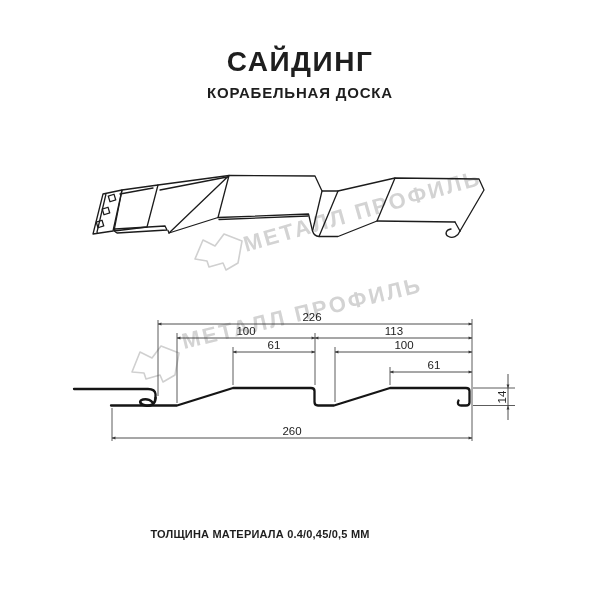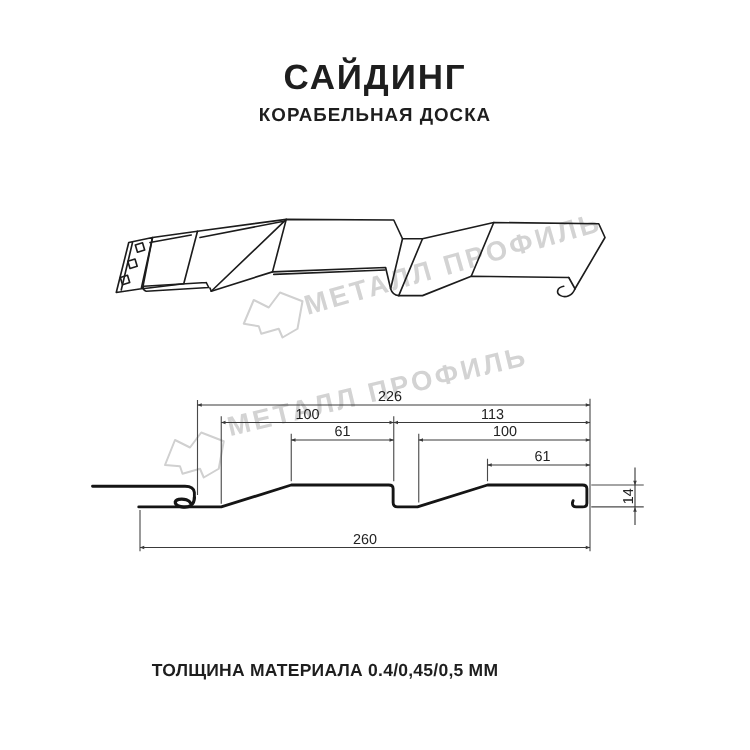--- a/index.html
+++ b/index.html
@@ -3,21 +3,21 @@
 <meta charset="utf-8">
 <style>
   html,body{margin:0;padding:0;background:#fff;}
   .page{position:relative;width:600px;height:600px;background:#ffffff;overflow:hidden;
         font-family:"Liberation Sans",sans-serif;}
   .hdr{position:absolute;left:0;width:600px;text-align:center;color:#1e1e1e;}
   .title{top:46px;font-size:28px;font-weight:700;letter-spacing:1.5px;}
   .subtitle{top:84px;font-size:15px;font-weight:700;letter-spacing:0.8px;}
   .code{top:103px;font-size:11.5px;font-weight:700;letter-spacing:0.4px;}
   .footer{position:absolute;left:0;top:528px;width:520px;text-align:center;
-          font-size:14px;font-weight:700;letter-spacing:0.2px;color:#1e1e1e;}
+          font-size:11px;font-weight:700;letter-spacing:0.2px;color:#1e1e1e;}
   svg.art{position:absolute;left:0;top:0;}
   .wm-text{font-family:"Liberation Sans",sans-serif;font-size:22px;font-weight:700;
            letter-spacing:2.5px;fill:#d3d3d3;}
   .wm-logo{fill:none;stroke:#d0d0d0;stroke-width:1.6;stroke-linejoin:round;}
   .sk{fill:none;stroke:#1c1c1c;stroke-width:1.3;stroke-linejoin:round;stroke-linecap:round;}
   .prof{fill:none;stroke:#151515;stroke-width:2.3;stroke-linejoin:round;stroke-linecap:round;}
   .hook{fill:none;stroke:#151515;stroke-width:2.6;stroke-linecap:round;}
   .ext{stroke:#4a4a4a;stroke-width:0.9;}
   .dim{stroke:#3a3a3a;stroke-width:0.9;}
   .dim-text{font-family:"Liberation Sans",sans-serif;font-size:11.5px;fill:#222;}

